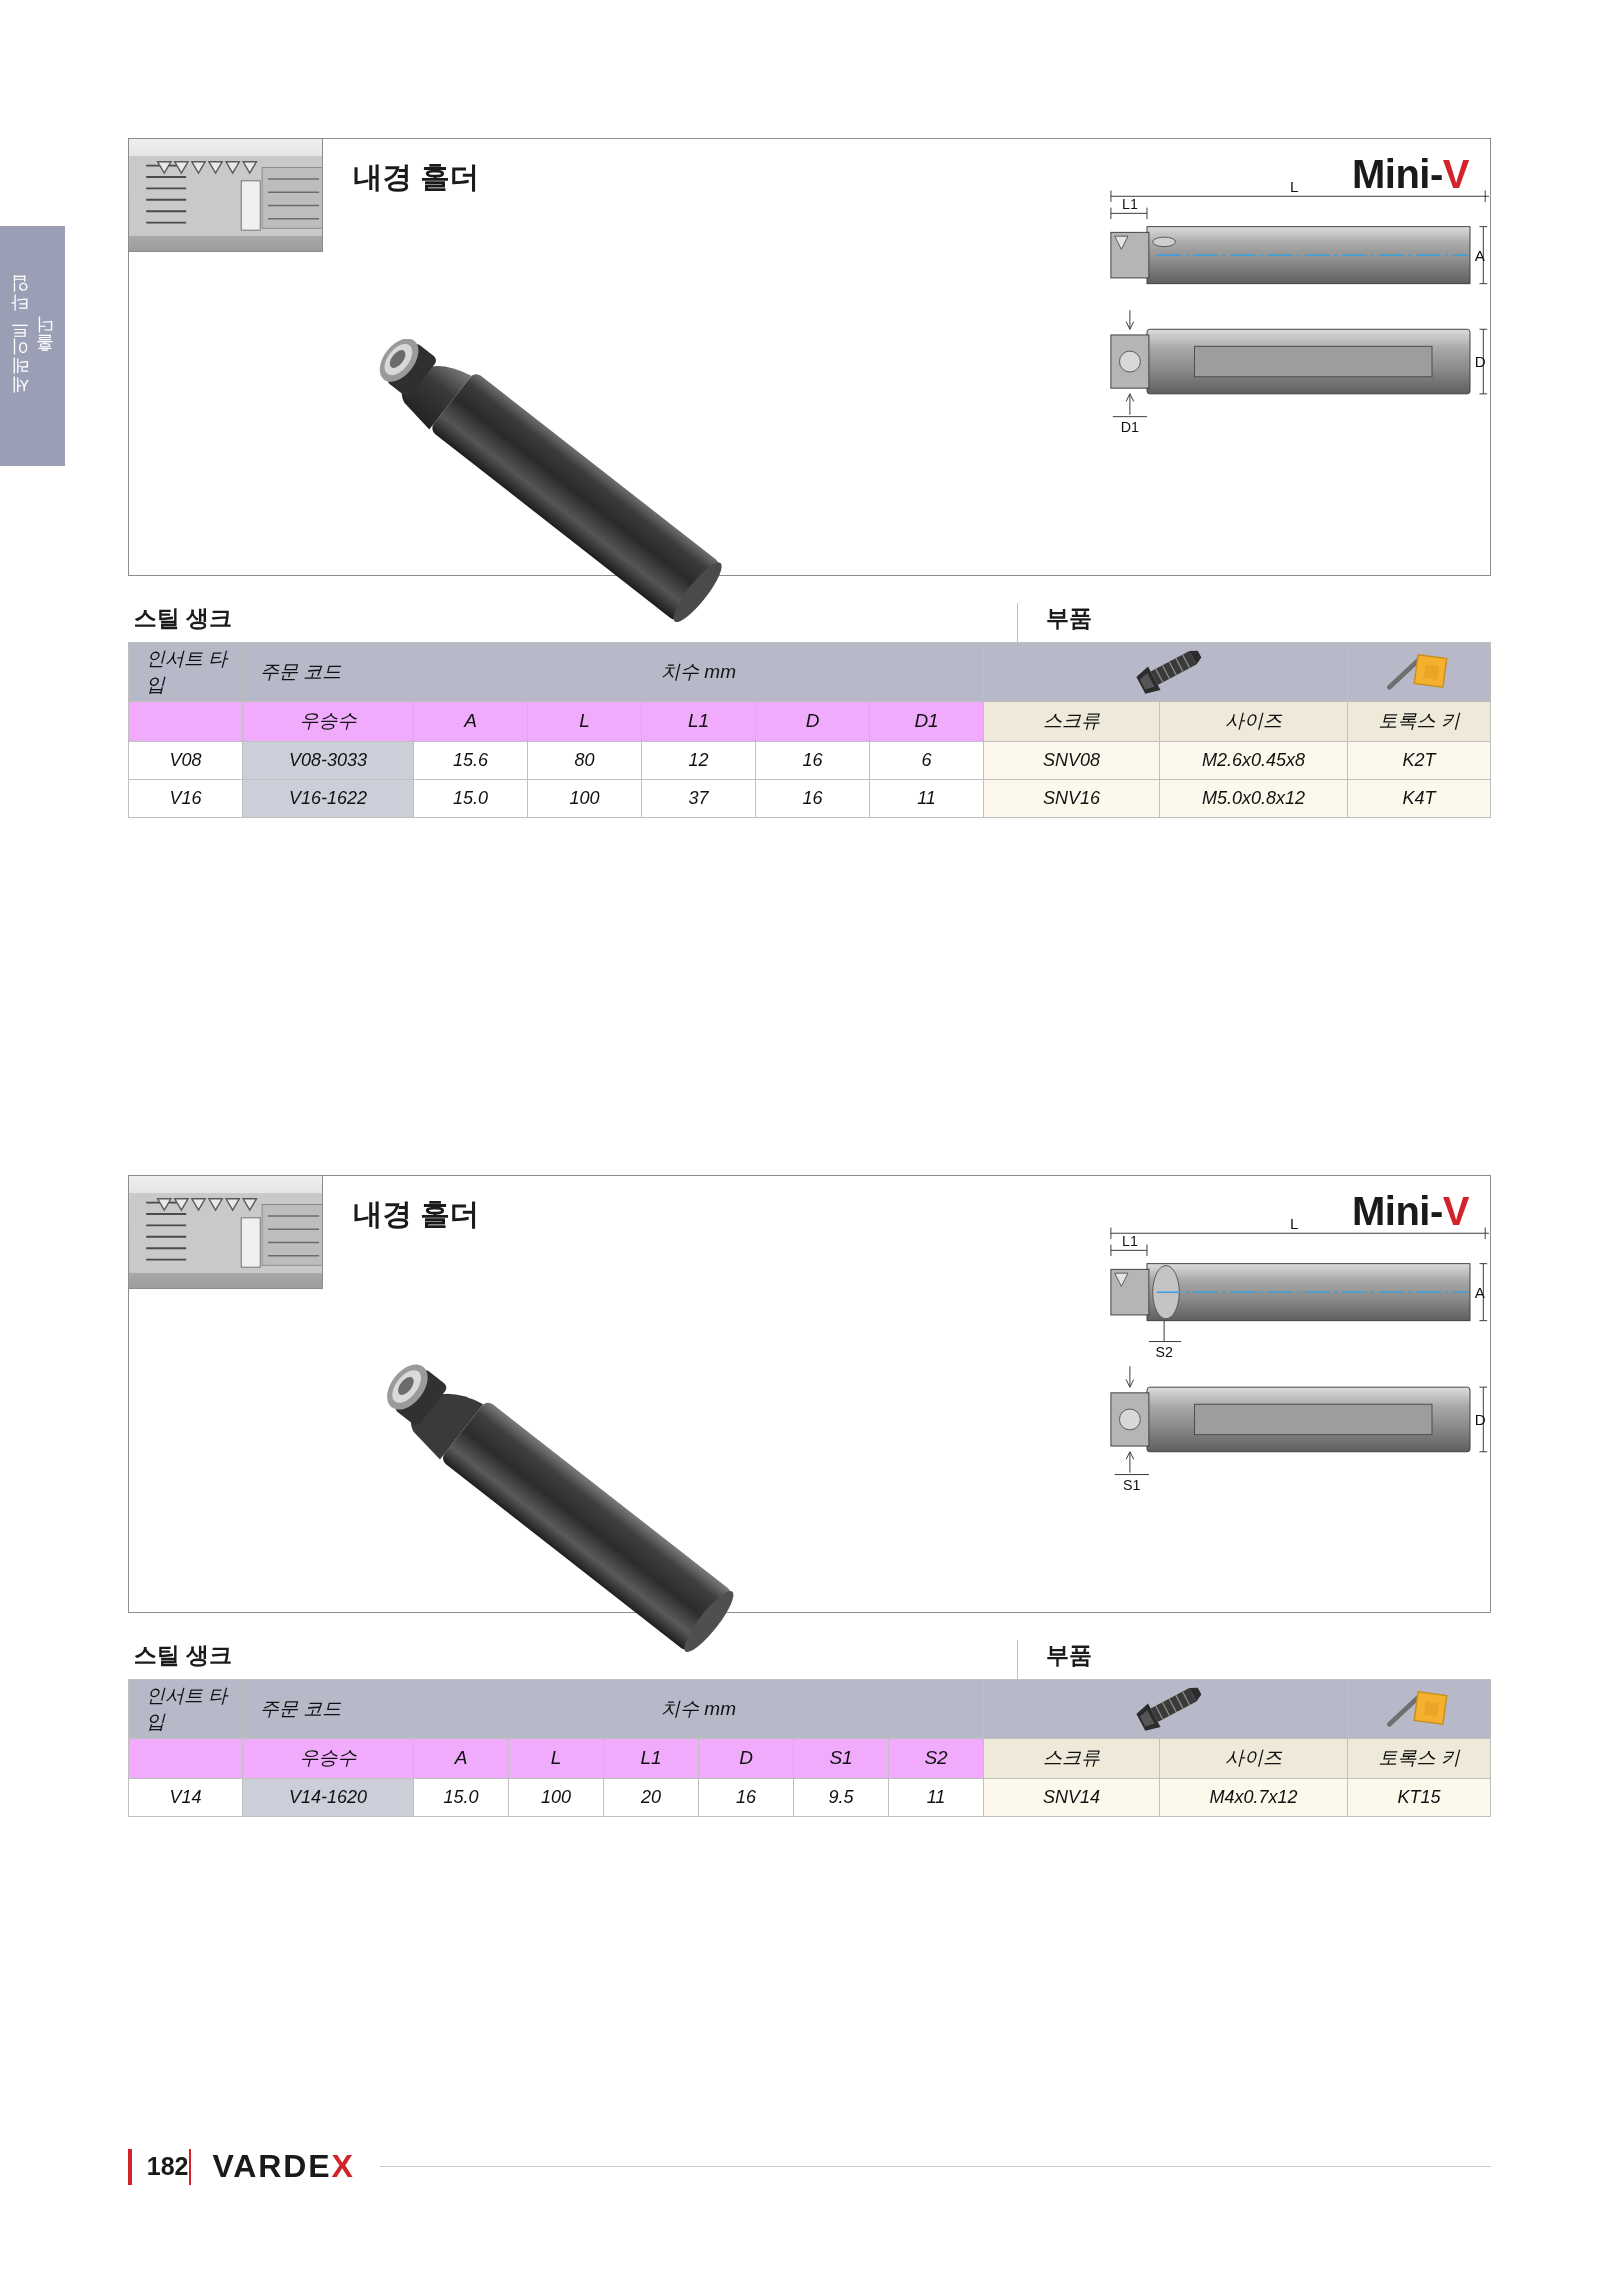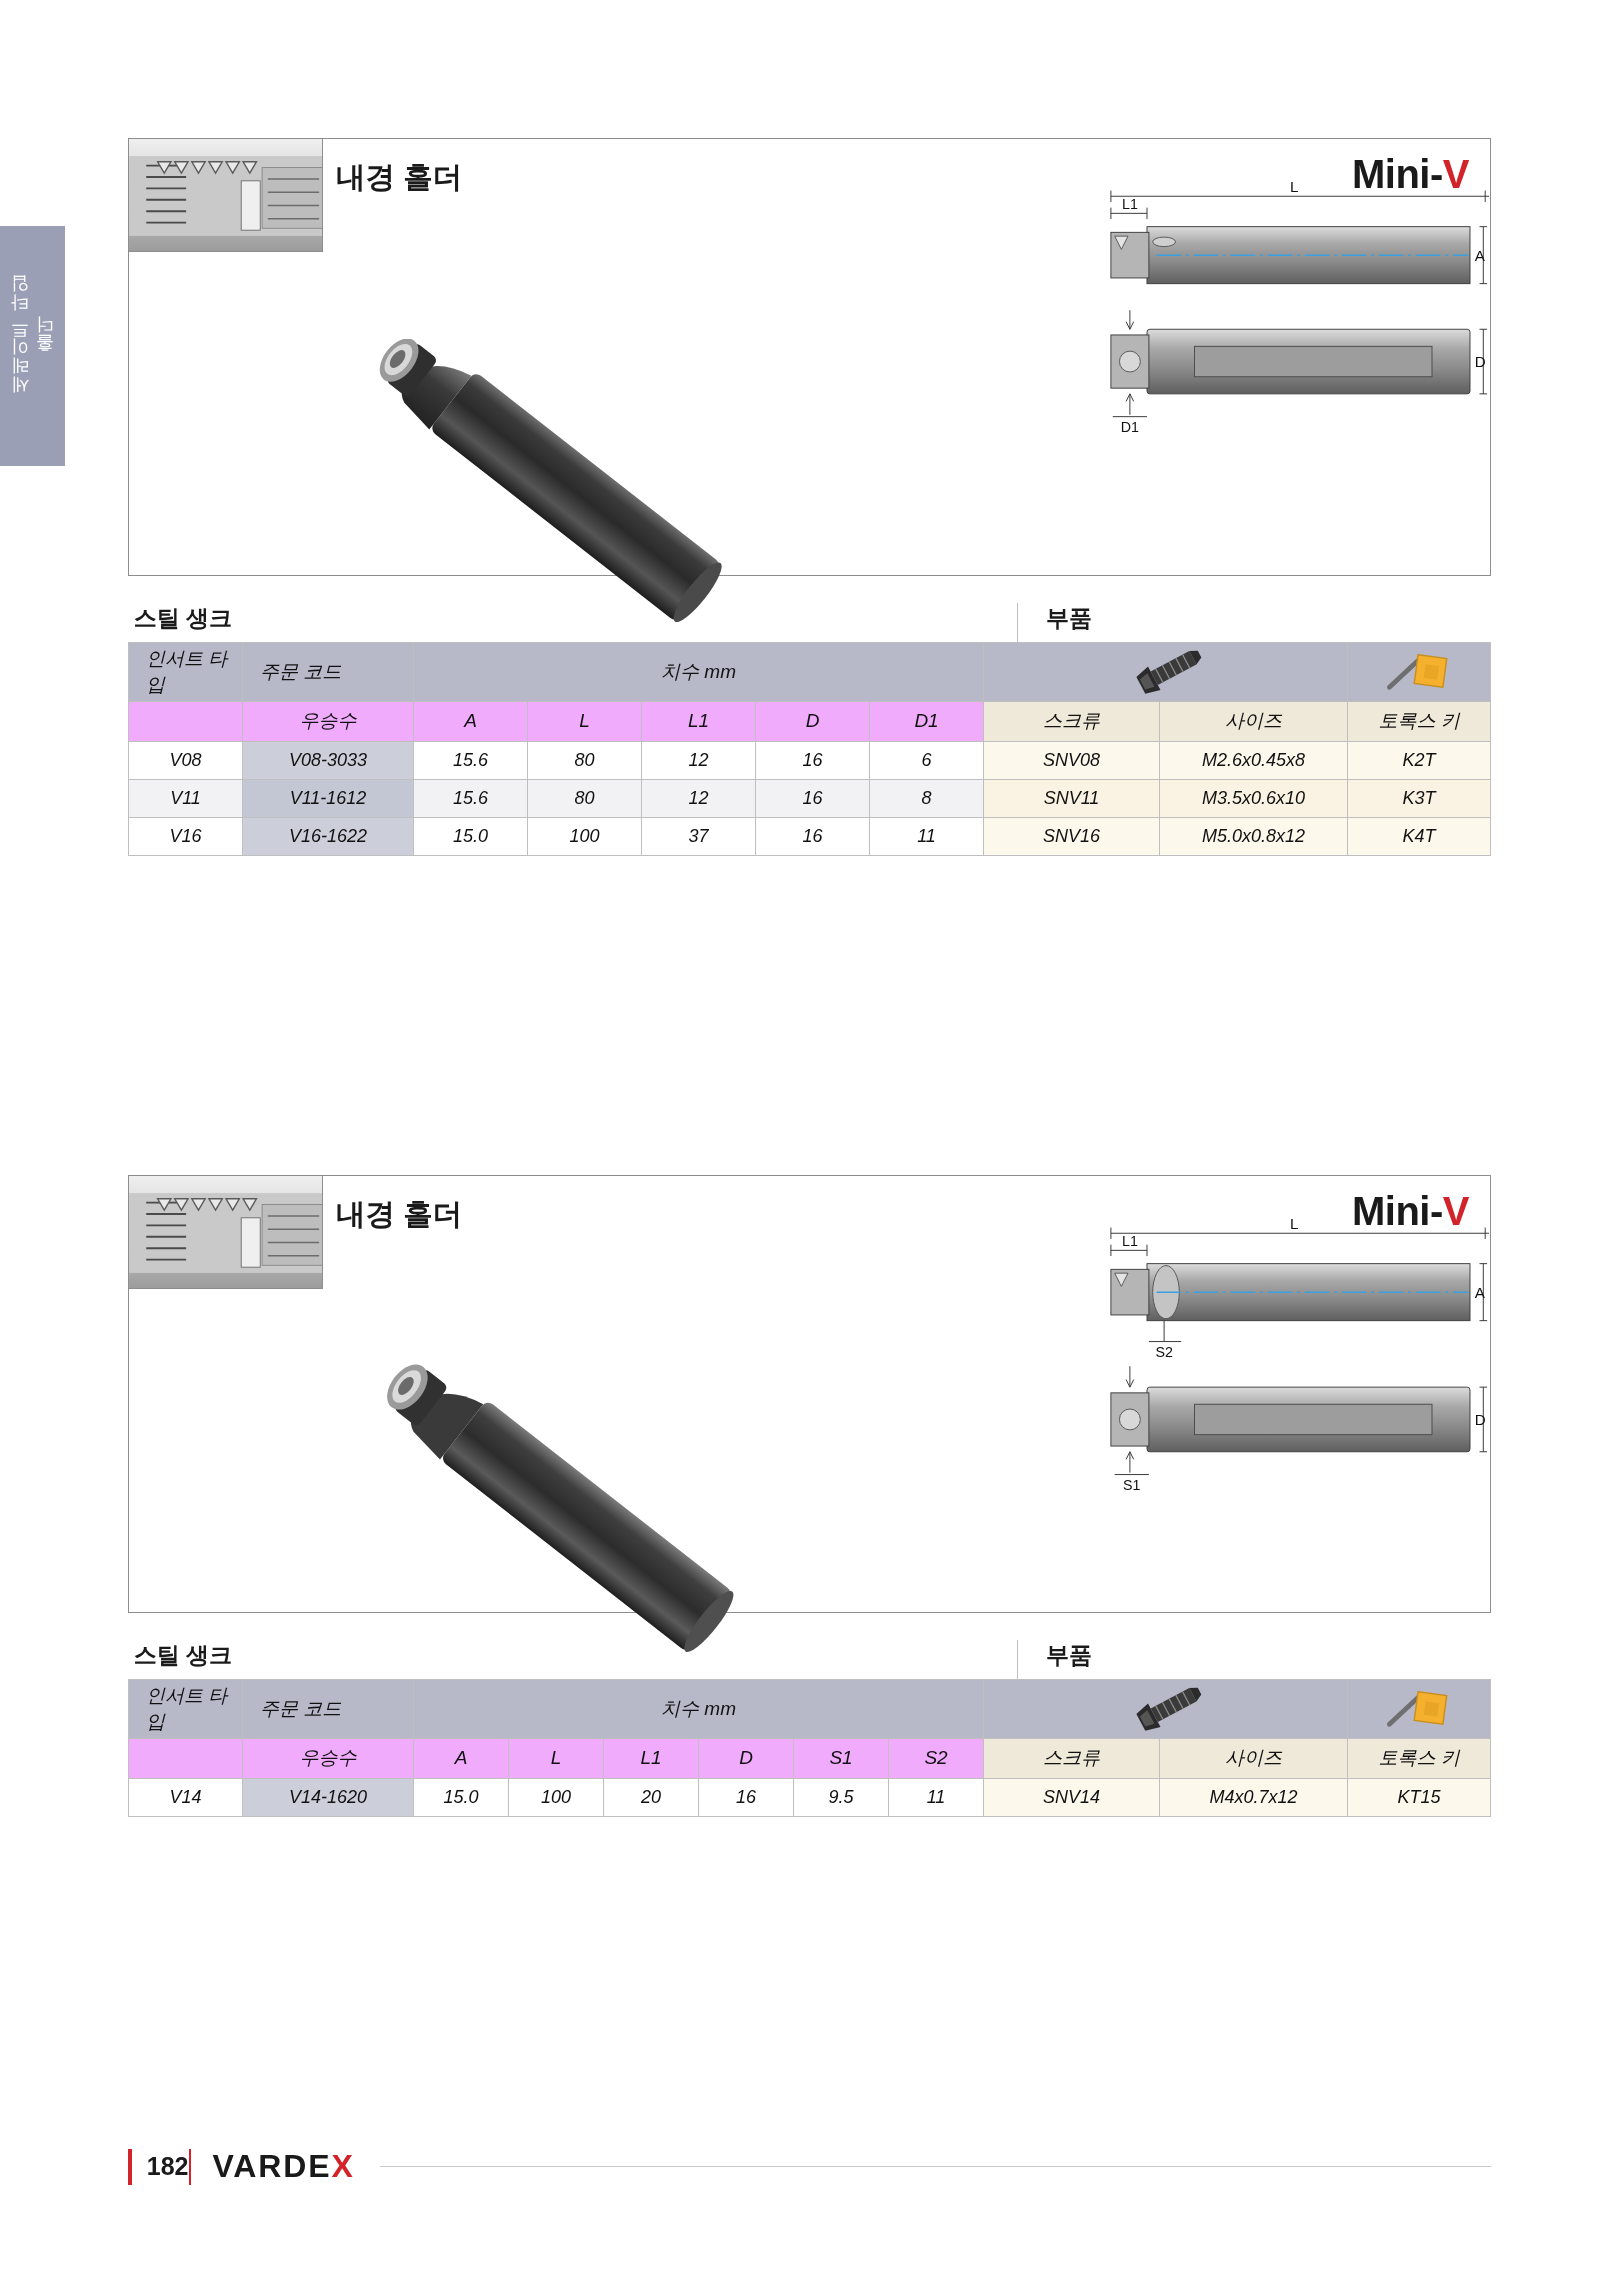--- a/index.html
+++ b/index.html
@@ -38,21 +38,21 @@
   .block { position: absolute; left: 128px; width: 1363px; }
 
   .hero {
     position: relative;
     border: 1px solid #8d8d8d;
     background: #ffffff;
     height: 438px;
   }
   .hero-title {
     position: absolute;
-    left: 207px;
+    left: 224px;
     top: 19px;
     font-size: 29.5px;
     font-weight: bold;
     color: #1a1a1a;
   }
   .brand {
     position: absolute;
     right: 21px;
     top: 13.3px;
     font-size: 40px;
@@ -294,32 +294,20 @@
       <td class="dim-cell">V08</td>
       <td class="code-cell">V08-3033</td>
       <td class="dim-cell">15.6</td>
       <td class="dim-cell">80</td>
       <td class="dim-cell">12</td>
       <td class="dim-cell">16</td>
       <td class="dim-cell">6</td>
       <td class="parts-cell">SNV08</td>
       <td class="parts-cell">M2.6x0.45x8</td>
       <td class="parts-cell">K2T</td>
-    </tr>
-    <tr class="row-alt">
-      <td class="dim-cell">V11</td>
-      <td class="code-cell">V11-1612</td>
-      <td class="dim-cell">15.6</td>
-      <td class="dim-cell">80</td>
-      <td class="dim-cell">12</td>
-      <td class="dim-cell">16</td>
-      <td class="dim-cell">8</td>
-      <td class="parts-cell">SNV11</td>
-      <td class="parts-cell">M3.5x0.6x10</td>
-      <td class="parts-cell">K3T</td>
     </tr>
     <tr>
       <td class="dim-cell">V16</td>
       <td class="code-cell">V16-1622</td>
       <td class="dim-cell">15.0</td>
       <td class="dim-cell">100</td>
       <td class="dim-cell">37</td>
       <td class="dim-cell">16</td>
       <td class="dim-cell">11</td>
       <td class="parts-cell">SNV16</td>

